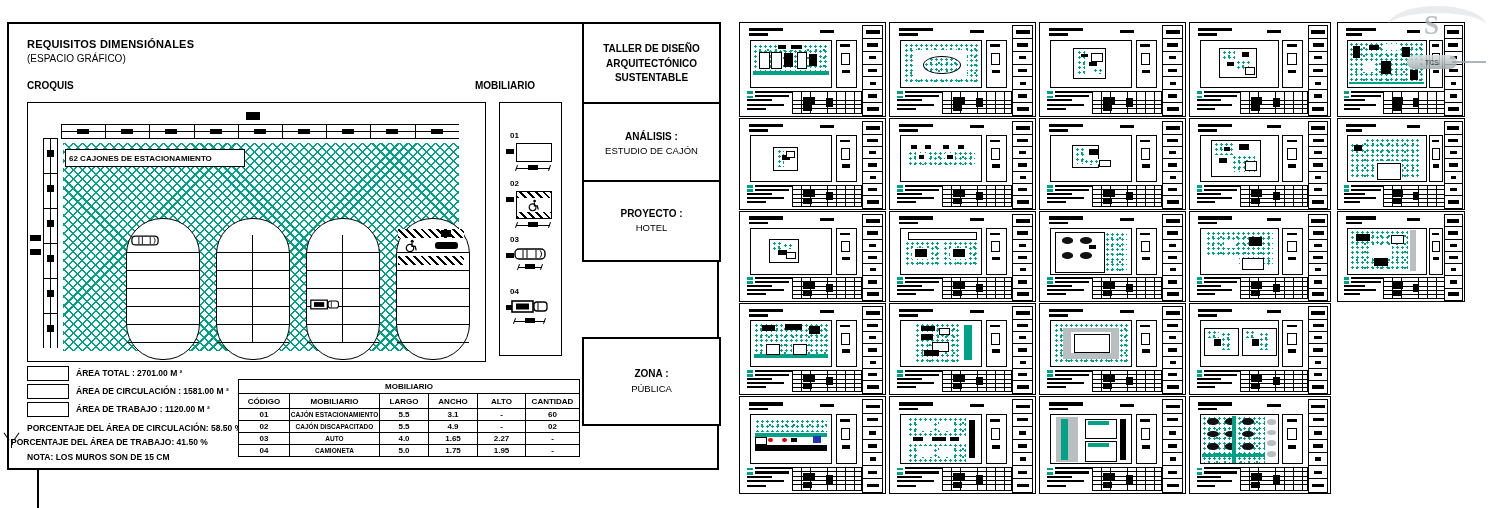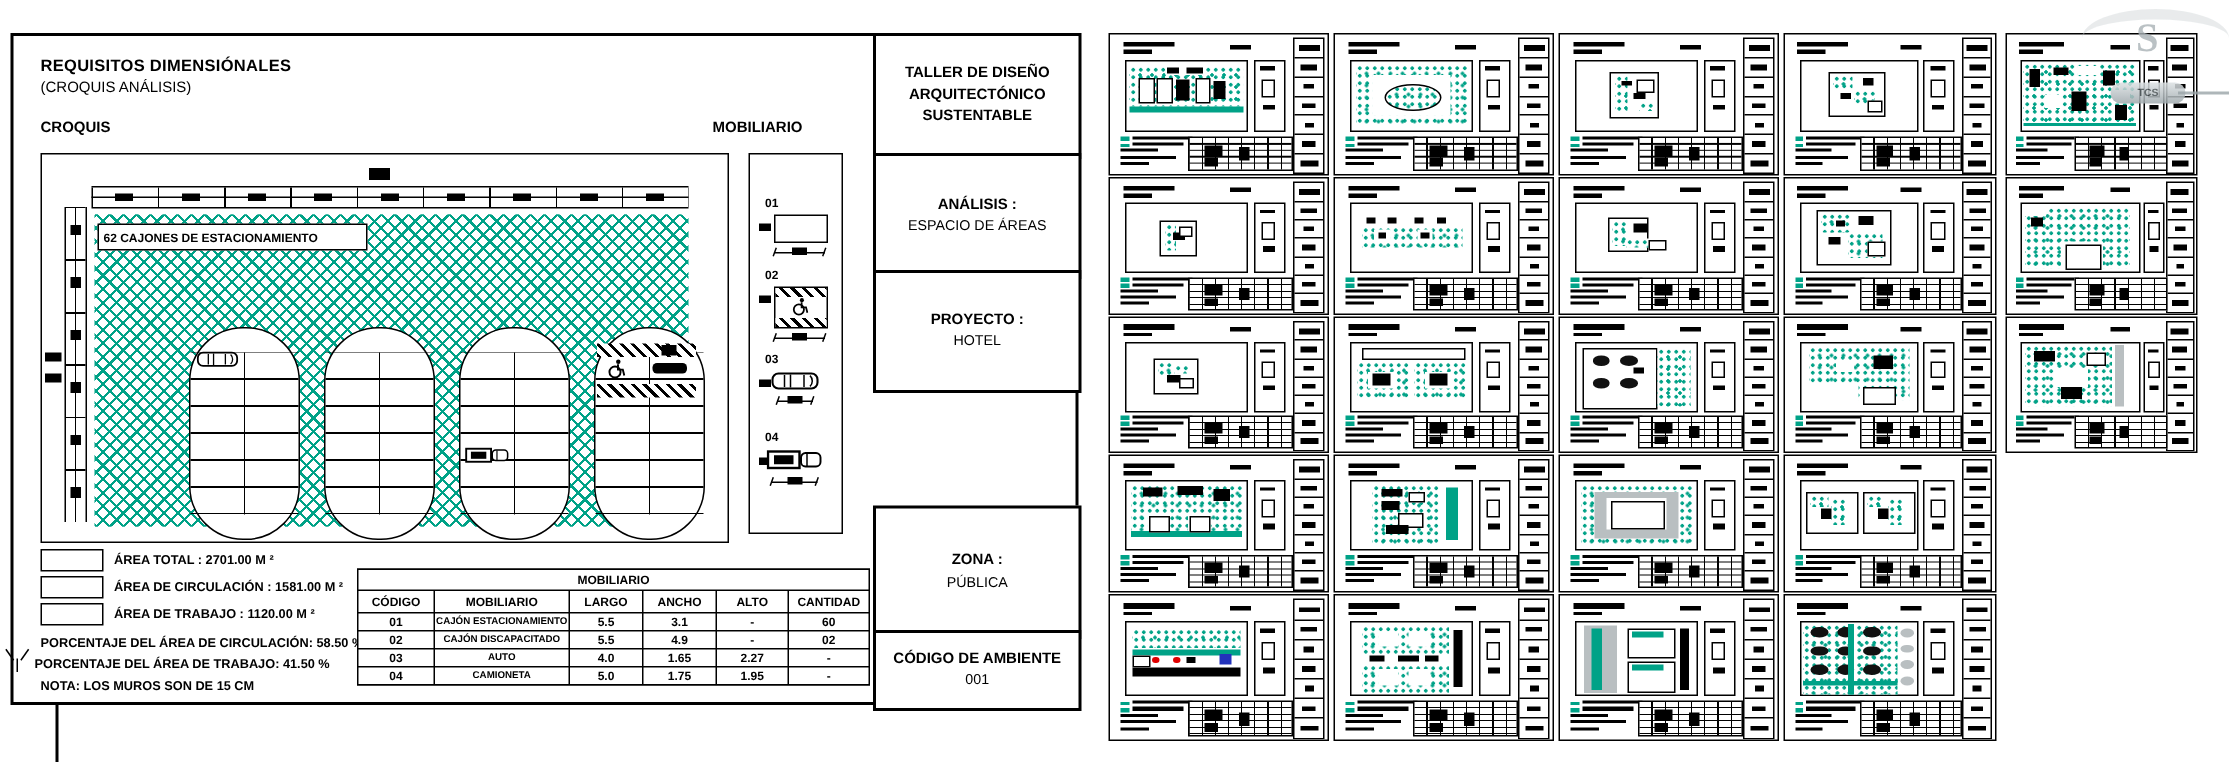--- a/index.html
+++ b/index.html
@@ -59,21 +59,21 @@
   .wm{pointer-events:none;}
 </style>
 </head>
 <body>
 
 <div id="canvas" style="--teal: #00a287;">
 
   <section id="sheet" class="abs">
 
     <div class="abs h1" style="left:18px;top:14px;">REQUISITOS DIMENSIÓNALES</div>
-    <div class="abs h2" style="left:18px;top:29px;">(CROQUIS ANÁLISIS)</div>
+    <div class="abs h2" style="left:18px;top:29px;">(ESPACIO GRÁFICO)</div>
     <div class="abs lbl-b" style="left:18px;top:56px;">CROQUIS</div>
     <div class="abs lbl-b" style="left:466px;top:56px;">MOBILIARIO</div>
 
     <div class="abs frame" id="croquis" style="left:18px;top:78px;width:457px;height:258px;">
       <div class="abs dimstrip-h" style="left:33px;top:21px;width:398px;height:13px;"></div>
       <div class="abs blk" style="left:218px;top:9px;width:14px;height:8px;"></div>
       <div class="abs dimstrip-v" style="left:15px;top:35px;width:13px;height:210px;"></div>
       <div class="abs blk" style="left:2px;top:132px;width:11px;height:6px;"></div>
       <div class="abs blk" style="left:2px;top:146px;width:11px;height:6px;"></div>
 
@@ -172,21 +172,21 @@
         <div style="position: absolute; left: 14px; top: 215px; width: 31px; height: 6px;">
           <div style="position: absolute; left: 0px; top: 3px; width: 100%; height: 1px; background: rgb(0, 0, 0);"></div>
           <div style="position: absolute; left: 0px; top: 0px; width: 1px; height: 6px; background: rgb(0, 0, 0); transform: rotate(20deg);"></div>
           <div style="position: absolute; right: 0px; top: 0px; width: 1px; height: 6px; background: rgb(0, 0, 0); transform: rotate(20deg);"></div>
           <div style="position: absolute; left: calc(50% - 5px); top: 0px; width: 10px; height: 5px; background: rgb(0, 0, 0);"></div>
         </div>
       </div>
 
     <div id="legend"></div>
     <div class="abs legend-label" style="left:18px;top:399px;">PORCENTAJE DEL ÁREA DE CIRCULACIÓN: 58.50 %</div>
-    <div class="abs legend-label" style="left:14px;top:413px;">PORCENTAJE DEL ÁREA DE TRABAJO: 41.50 %</div>
+    <div class="abs legend-label" style="left:2px;top:413px;">PORCENTAJE DEL ÁREA DE TRABAJO: 41.50 %</div>
     <div class="abs legend-label" style="left:18px;top:428px;">NOTA: LOS MUROS SON DE 15 CM</div>
 
     <div id="mobtable" class="abs tbl" style="left: 229px; top: 355px; width: 340px; grid-template-columns: 50px 89px 48px 48px 47px 1fr;">
         <div class="c" style="grid-column: 1 / -1; height: 13px;">MOBILIARIO</div>
         <div class="c" style="height: 14px;">CÓDIGO</div>
         <div class="c" style="height: 14px;">MOBILIARIO</div>
         <div class="c" style="height: 14px;">LARGO</div>
         <div class="c" style="height: 14px;">ANCHO</div>
         <div class="c" style="height: 14px;">ALTO</div>
         <div class="c" style="height: 14px;">CANTIDAD</div>
@@ -230,33 +230,29 @@
       <div class="legend-label" style="position: absolute; left: 67px; top: 362px;">ÁREA DE CIRCULACIÓN : 1581.00 M ²</div>
       <div class="dots" style="position: absolute; left: 18px; top: 378px; width: 40px; height: 13px; background: rgb(255, 255, 255); border: 1px solid rgb(0, 0, 0);"></div>
       <div class="legend-label" style="position: absolute; left: 67px; top: 380px;">ÁREA DE TRABAJO : 1120.00 M ²</div>
       <div class="tb-cell" style="position: absolute; top: -2px; height: 80px; left: 573px;">
         <div class="t">TALLER DE DISEÑO</div>
         <div class="t">ARQUITECTÓNICO</div>
         <div class="t">SUSTENTABLE</div>
       </div>
       <div class="tb-cell" style="position: absolute; top: 78px; height: 80px; left: 573px;">
         <div class="t">ANÁLISIS :</div>
-        <div class="v">ESPACIO DE ÁREAS</div>
+        <div class="v">ESTUDIO DE CAJÓN</div>
       </div>
       <div class="tb-cell" style="position: absolute; top: 156px; height: 78px; left: 573px;">
         <div class="t">PROYECTO :</div>
         <div class="v">HOTEL</div>
       </div>
       <div class="tb-cell" style="position: absolute; top: 313px; height: 85px; left: 573px;">
         <div class="t">ZONA :</div>
         <div class="v">PÚBLICA</div>
-      </div>
-      <div class="tb-cell" style="position: absolute; top: 396px; height: 50px; left: 573px;">
-        <div class="t">CÓDIGO DE AMBIENTE</div>
-        <div class="v">001</div>
       </div>
     </section>
 
   <section id="thumbs">
       <div class="thumb" style="position: absolute; left: 739px; top: 22px; width: 145px; height: 93px;">
         <div style="position: absolute; left: 6%; top: 5%; width: 24%; height: 4%; background: rgb(0, 0, 0);"></div>
         <div style="position: absolute; left: 6%; top: 11%; width: 13%; height: 3%; background: rgb(0, 0, 0);"></div>
         <div style="position: absolute; left: 55%; top: 7%; width: 10%; height: 3.5%; background: rgb(0, 0, 0);"></div>
         <div class="mf" style="position: absolute; left: 7%; top: 18%; width: 55%; height: 50%;">
           <div class="sp" style="position: absolute; left: 2%; top: 6%; width: 96%; height: 60%;"></div>

